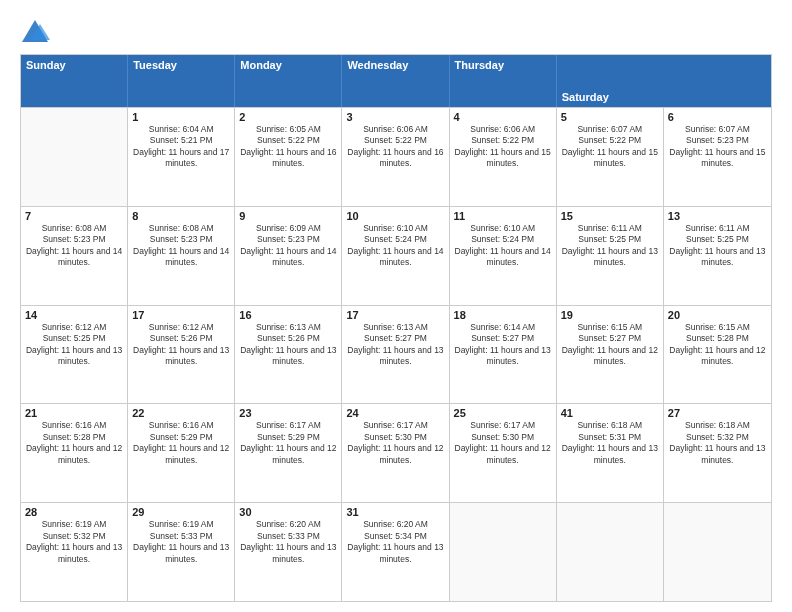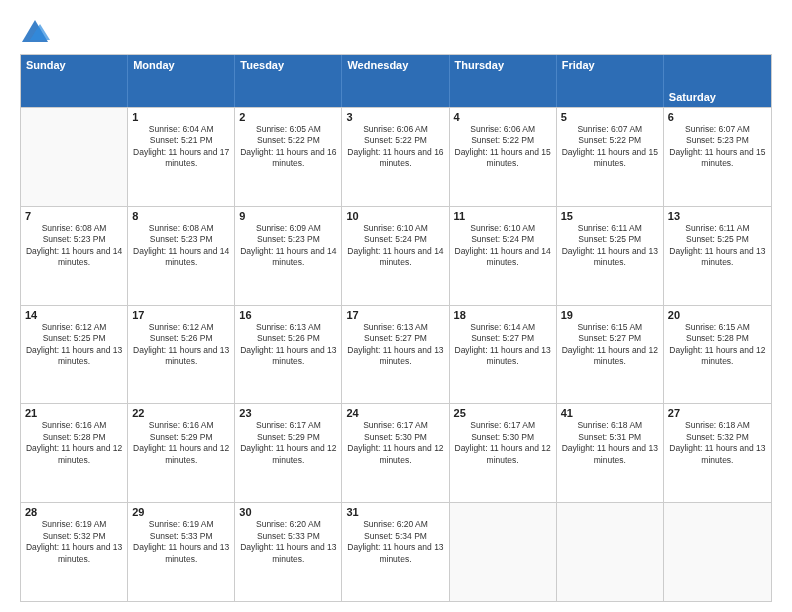--- a/index.html
+++ b/index.html
@@ -132,25 +132,24 @@
     </div>
     <div class="title-block">
       <div class="month-title"></div>
       <div class="subtitle"></div>
     </div>
   </div>
 
   <div class="calendar">
     <div class="cal-header-row">
     <div class="cal-header-cell">Sunday</div>
+        <div class="cal-header-cell">Tuesday</div>
         <div class="cal-header-cell">Monday</div>
-        <div class="cal-header-cell">Tuesday</div>
         <div class="cal-header-cell">Wednesday</div>
         <div class="cal-header-cell">Thursday</div>
-        <div class="cal-header-cell">Friday</div>
         <div class="cal-header-cell">Saturday</div>
       </div>
     <div class="cal-body">
     <div class="cal-row">
           <div class="cal-cell empty"></div>
           <div class="cal-cell">
             <div class="day-num">1</div>
             <div class="day-info">Sunrise: 6:04 AM<br>Sunset: 5:21 PM<br>Daylight: 11 hours and 17 minutes.</div>
           </div>
           <div class="cal-cell">

